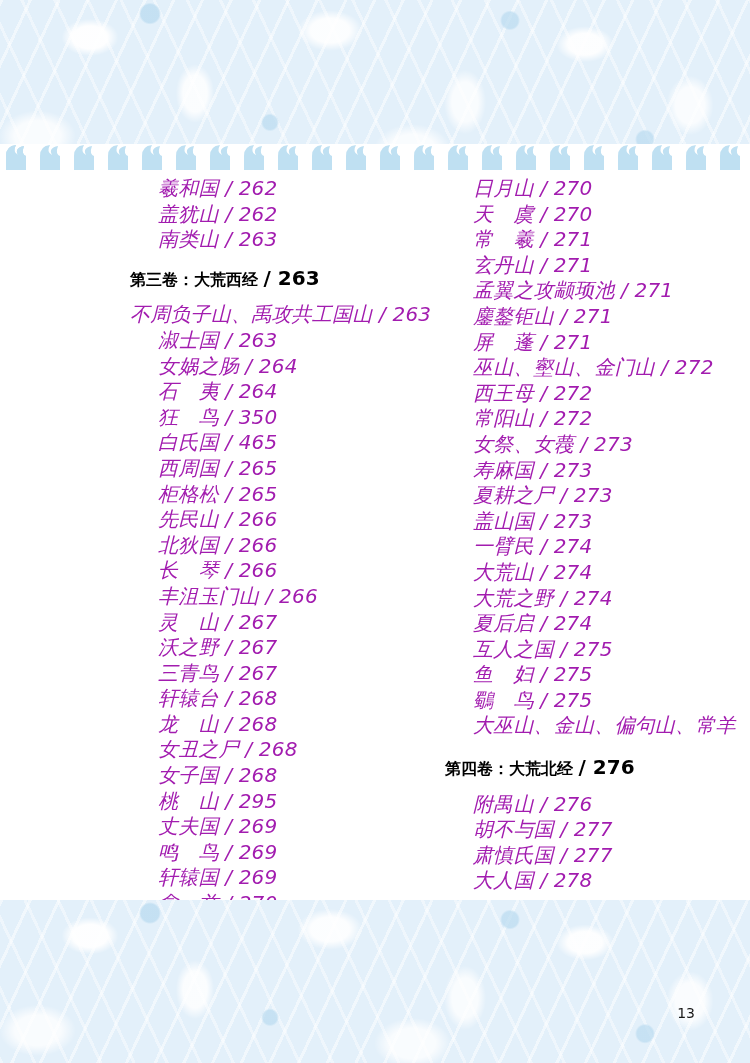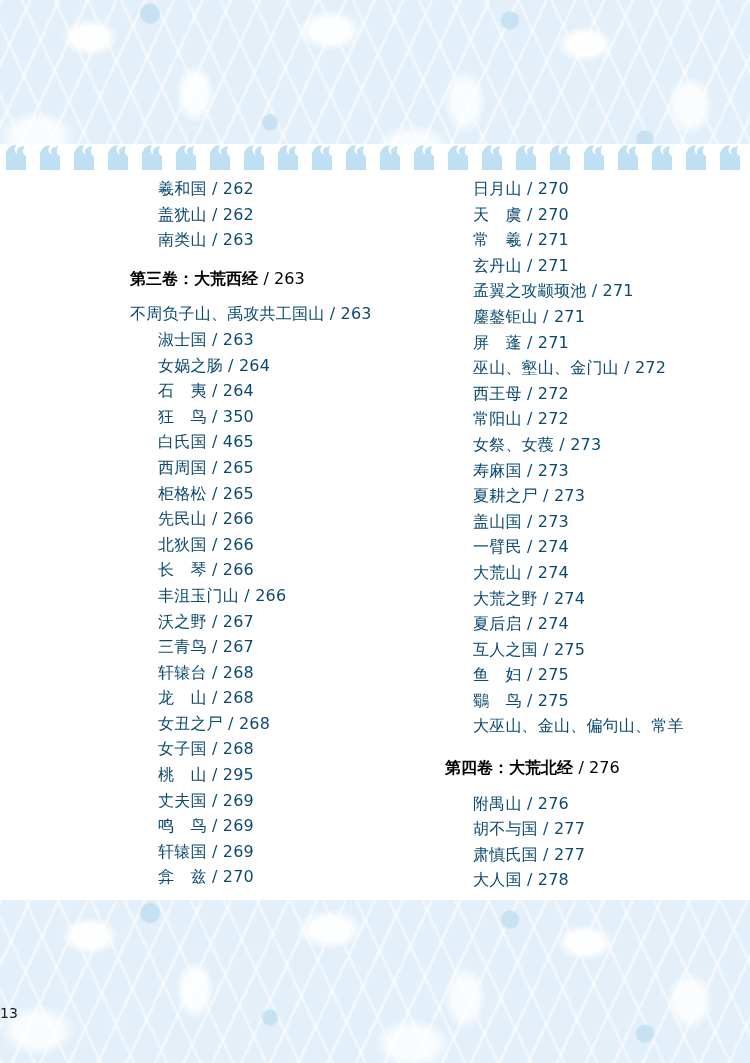--- a/index.html
+++ b/index.html
@@ -81,25 +81,26 @@
     width: 750px;
     display: flex;
   }
   .col {
     width: 310px;
   }
   .col.left { margin-left: 130px; }
   .col.right { margin-left: 10px; }
 
   .toc-entry {
-    font-size: 16px;
-    color: #0c4a6e;
+    font-size: 20px;
+    color: #a21caf;
     line-height: 25.6px;
     white-space: nowrap;
     letter-spacing: .2px;
+    font-style: italic;
   }
   .toc-entry.indent { padding-left: 28px; }
   .toc-entry.hang {
     white-space: normal;
     padding-left: 28px;
     text-indent: -28px;
   }
   .toc-entry.hang2 {
     white-space: normal;
     padding-left: 0;
@@ -107,31 +108,31 @@
 
   .vol-heading {
     font-size: 16px;
     font-weight: bold;
     color: #000000;
     line-height: 25.6px;
     margin: 13px 0 10px 0;
     white-space: nowrap;
   }
   .vol-heading .pg {
-    font-weight: normal;
-    font-size: 16px;
+    font-weight: bold;
+    font-size: 20px;
   }
   .col.right .vol-heading { margin-top: 16px; }
 
   .page-number {
     position: absolute;
     left: 0;
     width: 695px;
     bottom: 42px;
-    text-align: left;
+    text-align: right;
     font-size: 14px;
     color: #1a1a1a;
   }
 </style>
 </head>
 <body>
 
 <div class="page">
 
   <div class="ornament-band top">
@@ -189,20 +190,21 @@
         <div class="toc-entry indent">女娲之肠 / 264</div>
         <div class="toc-entry indent">石　夷 / 264</div>
         <div class="toc-entry indent">狂　鸟 / 350</div>
         <div class="toc-entry indent">白氏国 / 465</div>
         <div class="toc-entry indent">西周国 / 265</div>
         <div class="toc-entry indent">柜格松 / 265</div>
         <div class="toc-entry indent">先民山 / 266</div>
         <div class="toc-entry indent">北狄国 / 266</div>
         <div class="toc-entry indent">长　琴 / 266</div>
         <div class="toc-entry indent">丰沮玉门山 / 266</div>
+        <div class="toc-entry indent">灵　山 / 267</div>
         <div class="toc-entry indent">沃之野 / 267</div>
         <div class="toc-entry indent">三青鸟 / 267</div>
         <div class="toc-entry indent">轩辕台 / 268</div>
         <div class="toc-entry indent">龙　山 / 268</div>
         <div class="toc-entry indent">女丑之尸 / 268</div>
         <div class="toc-entry indent">女子国 / 268</div>
         <div class="toc-entry indent">桃　山 / 295</div>
         <div class="toc-entry indent">丈夫国 / 269</div>
         <div class="toc-entry indent">鸣　鸟 / 269</div>
         <div class="toc-entry indent">轩辕国 / 269</div>

